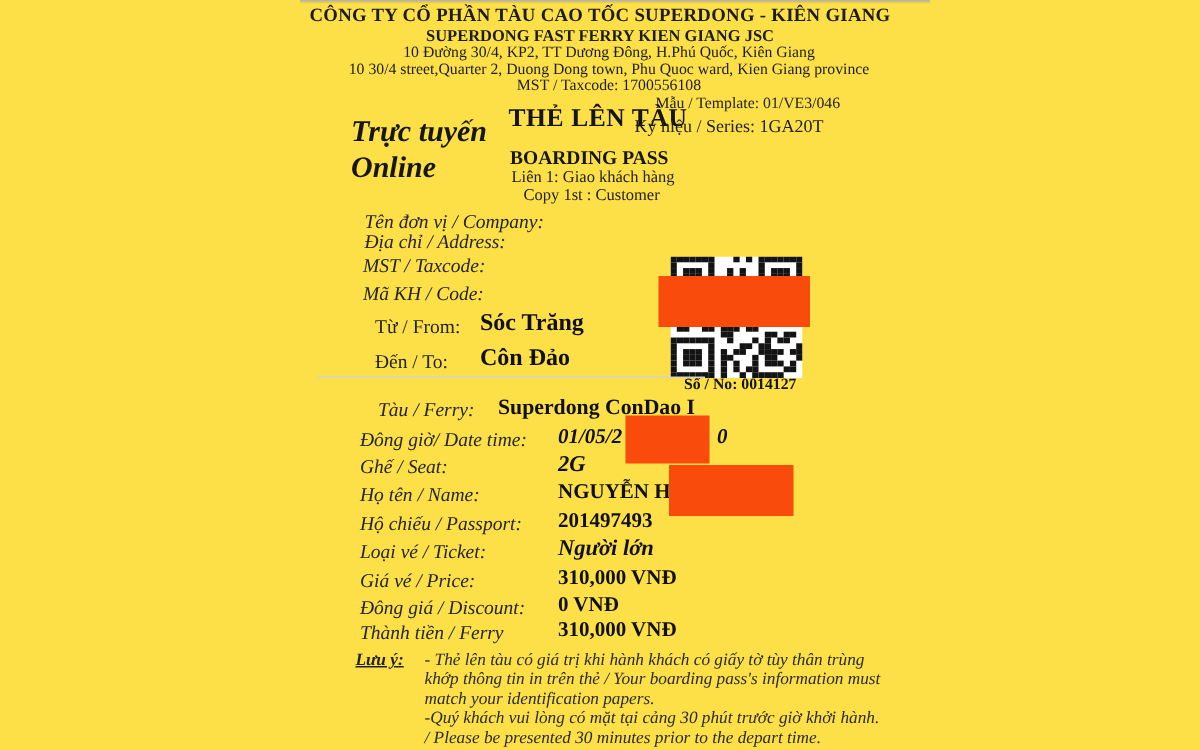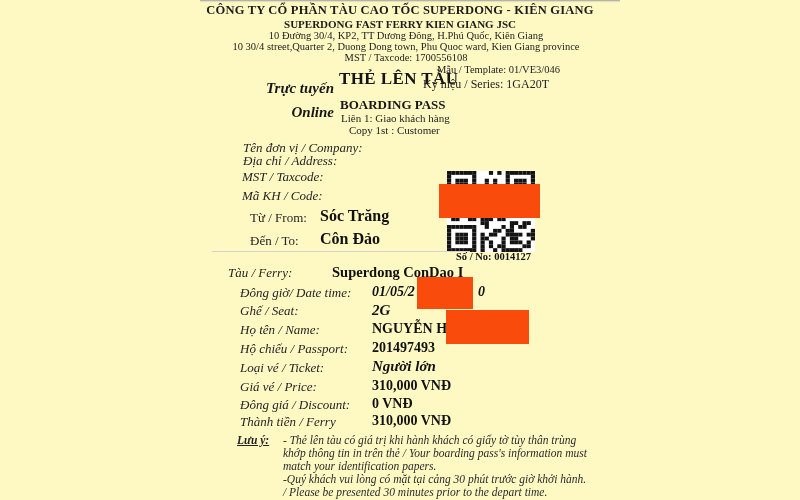--- a/index.html
+++ b/index.html
@@ -1,26 +1,26 @@
 <!DOCTYPE html>
 <html><head>
 <meta charset="utf-8">
 <style>
   html,body{margin:0;padding:0;background:#ffffff;}
   .page{
-    position:relative;width:800px;height:500px;background:#fef9c3;overflow:hidden;
+    position:relative;width:800px;height:500px;background:#fde047;overflow:hidden;
     font-family:"Liberation Serif","DejaVu Serif",serif;color:#222;
   }
   .abs{position:absolute;}
   .top-edge{left:200px;top:0;width:420px;height:1px;background:#b3b3b3;box-shadow:0 1px 1px rgba(0,0,0,.12);}
   .header{left:0;top:3px;width:800px;text-align:center;color:#1c1c1c;}
   .h-co-vi{font-weight:bold;font-size:12.5px;letter-spacing:.2px;line-height:15px;}
   .h-co-en{font-weight:bold;font-size:11px;line-height:12px;}
   .h-addr{font-size:10.5px;line-height:11px;padding-left:12px;}
-  .channel{left:234px;top:76px;width:100px;text-align:right;font-style:italic;font-weight:bold;font-size:15px;line-height:24px;color:#161616;}
+  .channel{left:234px;top:76px;width:100px;text-align:left;font-style:italic;font-weight:bold;font-size:20px;line-height:24px;color:#161616;}
   .t-main{left:339px;top:69px;font-weight:bold;font-size:17px;letter-spacing:.4px;color:#141414;}
   .t-sub{left:340px;top:97px;font-weight:bold;font-size:13px;color:#161616;}
   .t-copy-vi{left:341px;top:112px;font-size:11px;}
   .t-copy-en{left:349px;top:124px;font-size:11px;}
   .t-meta1{left:437px;top:64px;font-size:10.5px;}
   .t-meta2{left:423px;top:77px;font-size:12px;}
   .lbl{font-style:italic;font-size:13px;color:#242424;white-space:nowrap;}
   .lbl-up{font-style:normal;font-size:13px;color:#242424;white-space:nowrap;}
   .val{font-weight:bold;font-size:14px;color:#101010;white-space:nowrap;}
   .val-it{font-style:italic;}
@@ -281,21 +281,21 @@
         <rect x="56" y="80" width="4" height="4" fill="#131313"></rect>
         <rect x="60" y="80" width="4" height="4" fill="#131313"></rect>
         <rect x="64" y="80" width="4" height="4" fill="#131313"></rect>
         <rect x="68" y="80" width="4" height="4" fill="#131313"></rect>
       </svg>
   </div>
   <div class="abs qr-no">Số / No: 0014127</div>
 
   <div class="abs sep"></div>
 
-  <div class="abs lbl" style="left:228px;top:265px">Tàu / Ferry:</div>
+  <div class="abs lbl" style="left:252px;top:265px">Tàu / Ferry:</div>
   <div class="abs val" style="left:332px;top:264px;font-size:14.5px">Superdong ConDao I</div>
 
   <div class="abs lbl" style="left:240px;top:285px">Đông giờ/ Date time:</div>
   <div class="abs val val-it" style="left:372px;top:284px">01/05/2</div>
   <div class="abs val val-it" style="left:478px;top:284px">0</div>
 
   <div class="abs lbl" style="left:240px;top:303px">Ghế / Seat:</div>
   <div class="abs val val-it" style="left:372px;top:302px;font-size:15px">2G</div>
 
   <div class="abs lbl" style="left:240px;top:322px">Họ tên / Name:</div>

